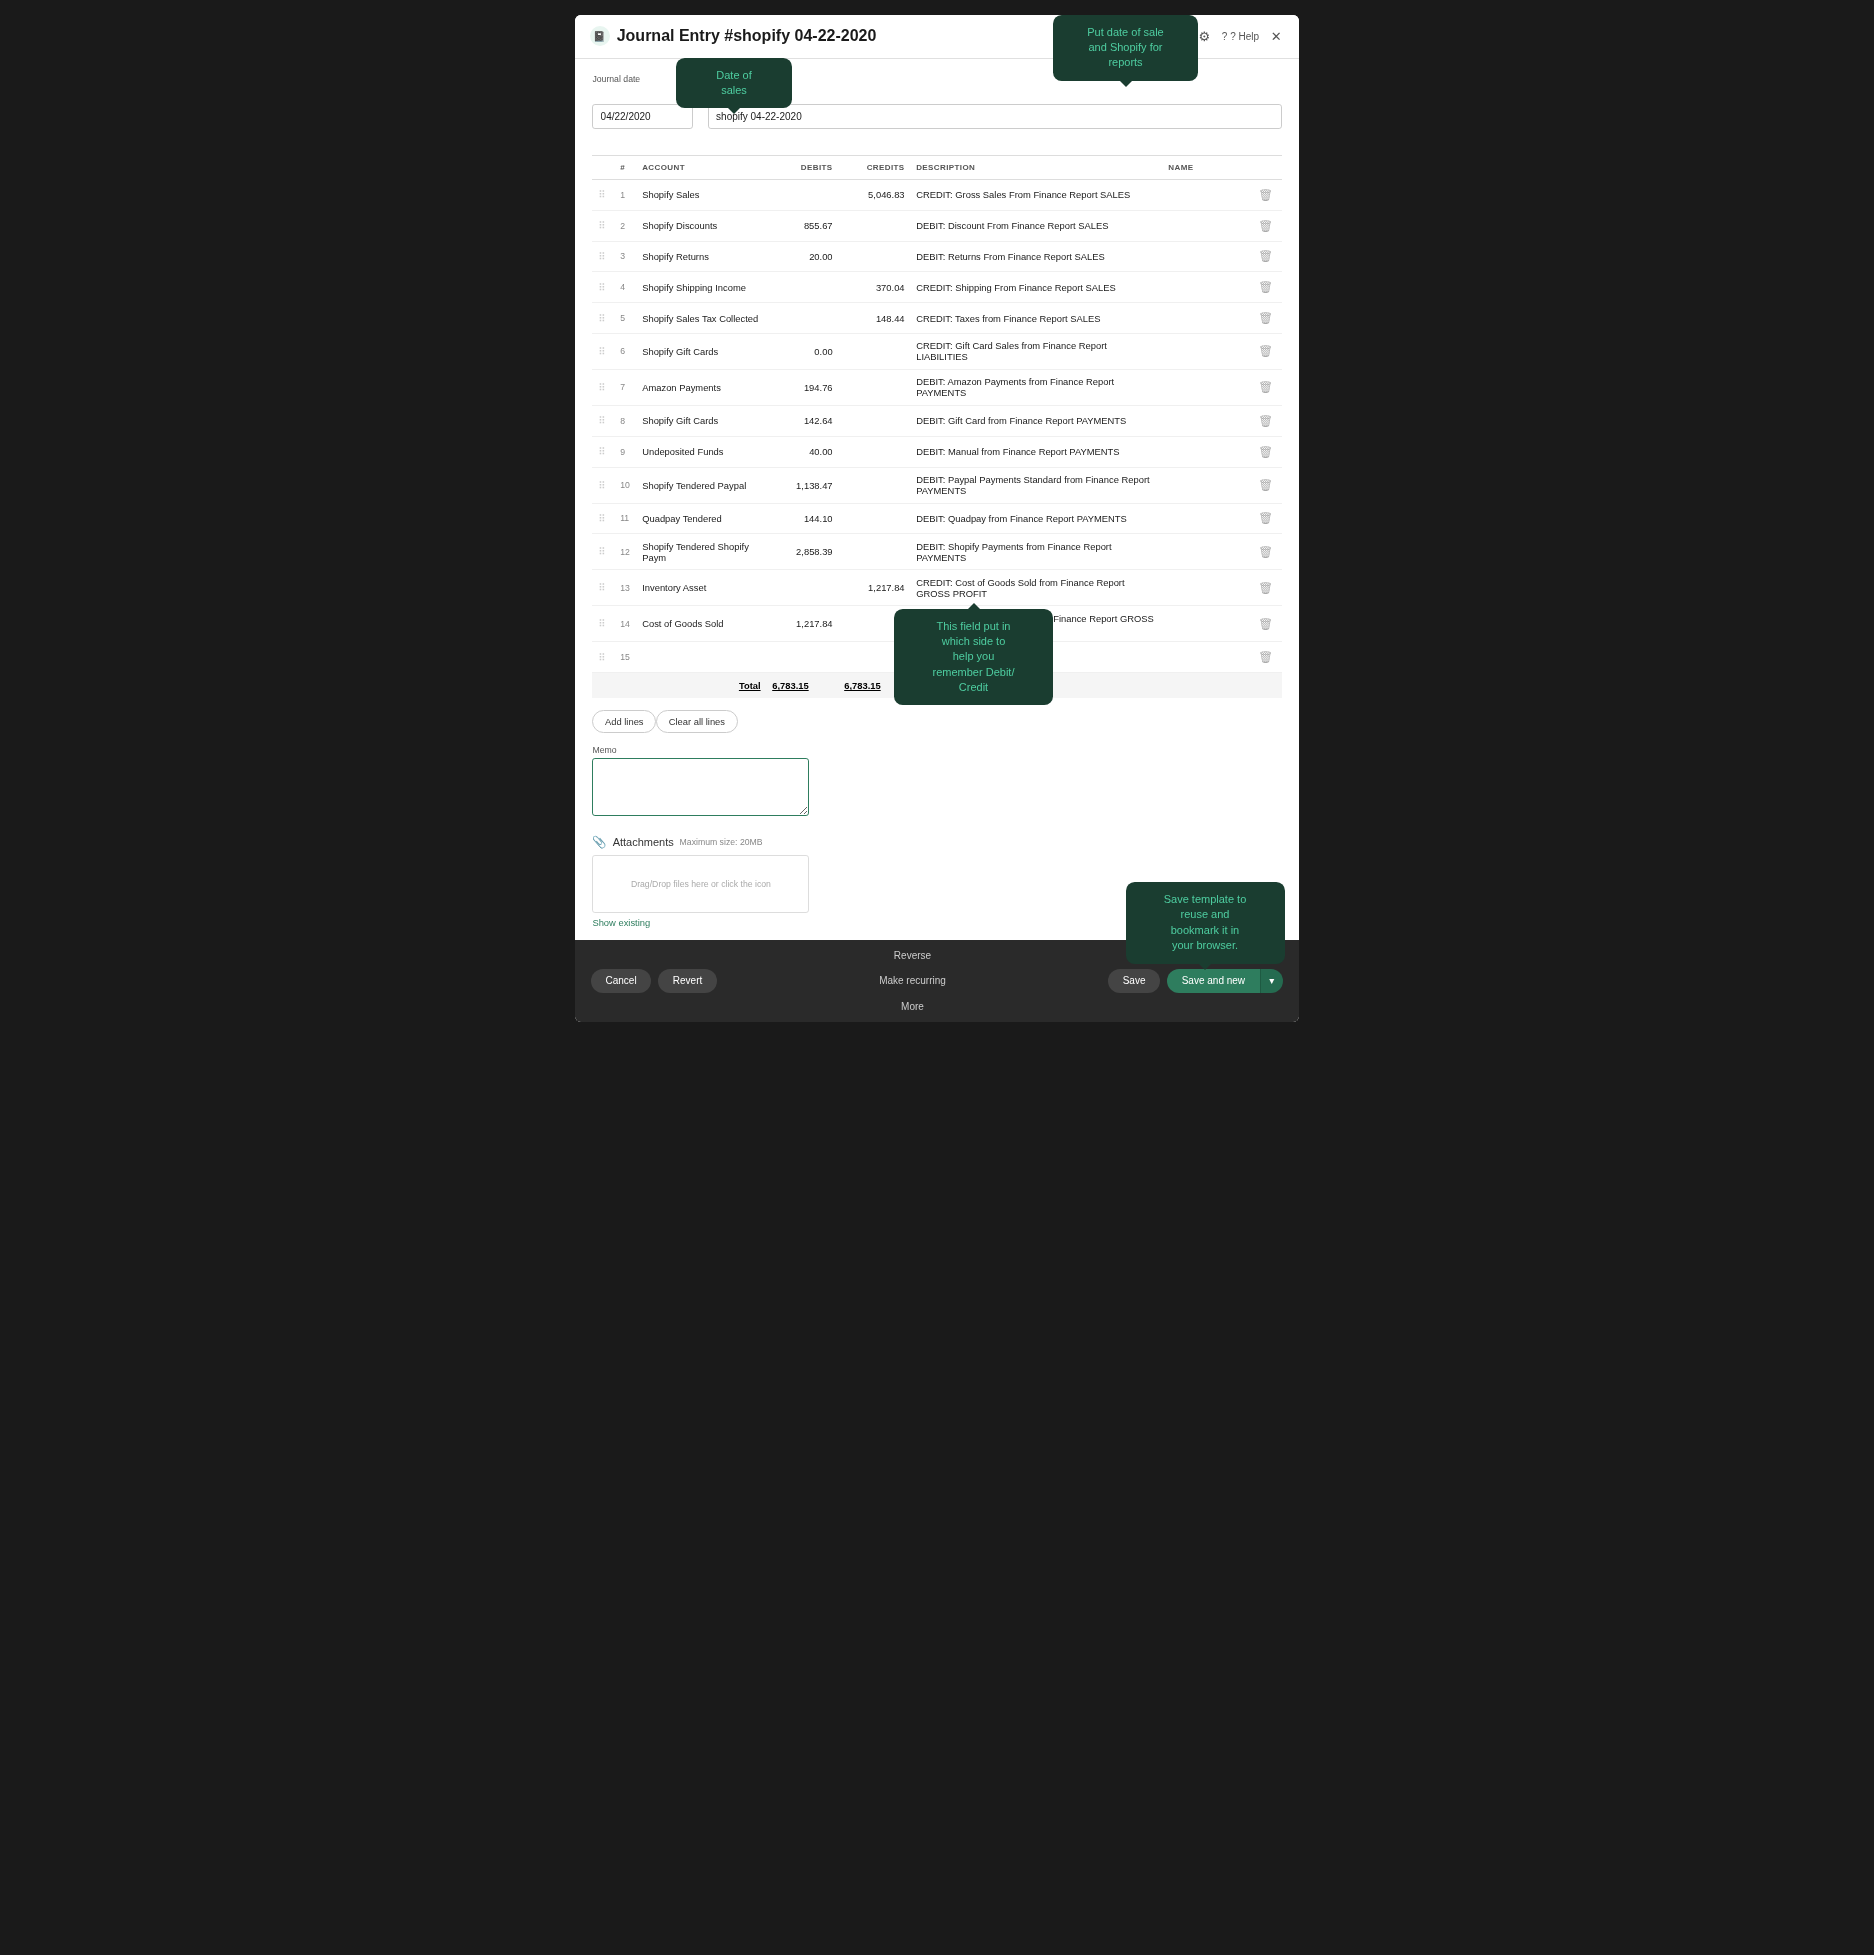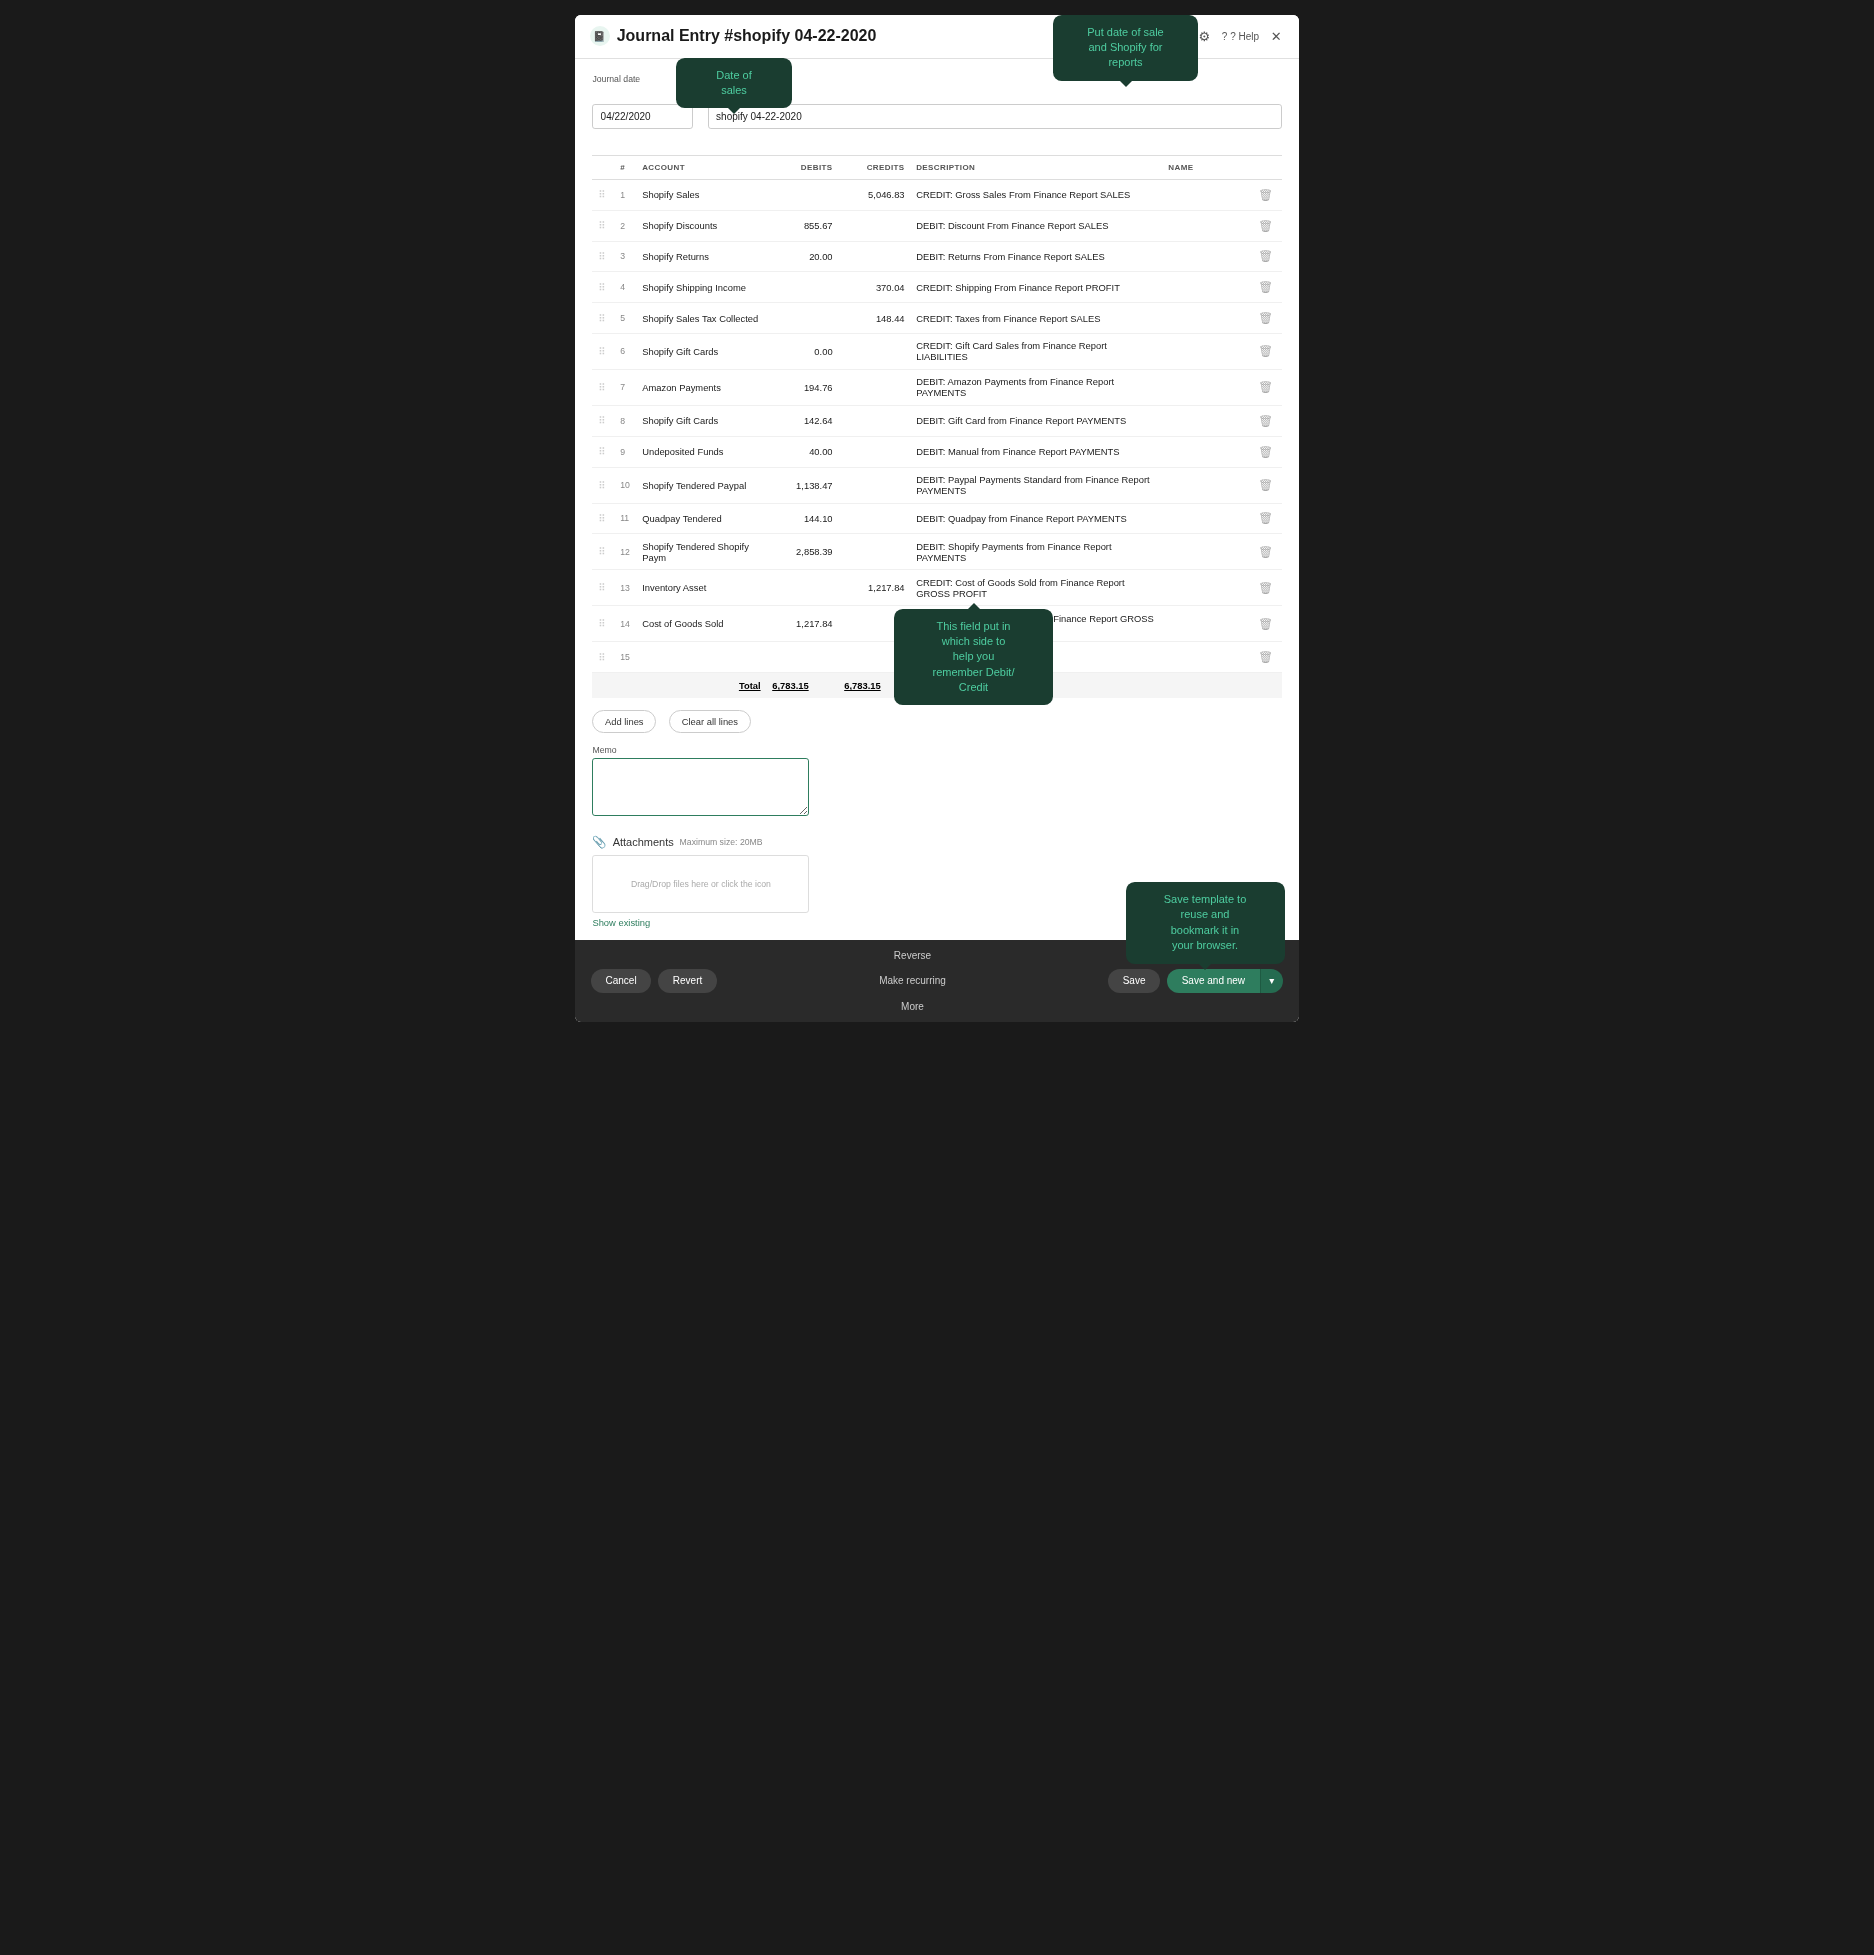--- a/index.html
+++ b/index.html
@@ -153,21 +153,21 @@
       text-decoration: underline;
     }
     .total-row td {
       font-weight: 700;
       padding: 7.2px 5.8px;
     }
     
     .bottom-actions {
       padding: 11.6px 17.4px 5.8px;
       display: flex;
-      gap: 13px;
+      gap: 0;
     }
     .btn-outline {
       border: 0.7px solid #ccc;
       background: #fff;
       border-radius: 14.5px;
       padding: 5px 11.6px;
       font-size: 9.4px;
       cursor: pointer;
       color: #333;
     }
@@ -475,21 +475,21 @@
       <td class="col-del">
         <button class="delete-btn">🗑</button>
       </td>
     </tr>
           <tr>
       <td class="col-drag"><span class="drag-handle">⠿</span></td>
       <td class="col-num row-num">4</td>
       <td class="col-account">Shopify Shipping Income</td>
       <td class="col-debits right"></td>
       <td class="col-credits right">370.04</td>
-      <td class="col-desc">CREDIT: Shipping From Finance Report PROFIT</td>
+      <td class="col-desc">CREDIT: Shipping From Finance Report SALES</td>
       <td class="col-name"></td>
       <td class="col-del">
         <button class="delete-btn">🗑</button>
       </td>
     </tr>
           <tr>
       <td class="col-drag"><span class="drag-handle">⠿</span></td>
       <td class="col-num row-num">5</td>
       <td class="col-account">Shopify Sales Tax Collected</td>
       <td class="col-debits right"></td>

